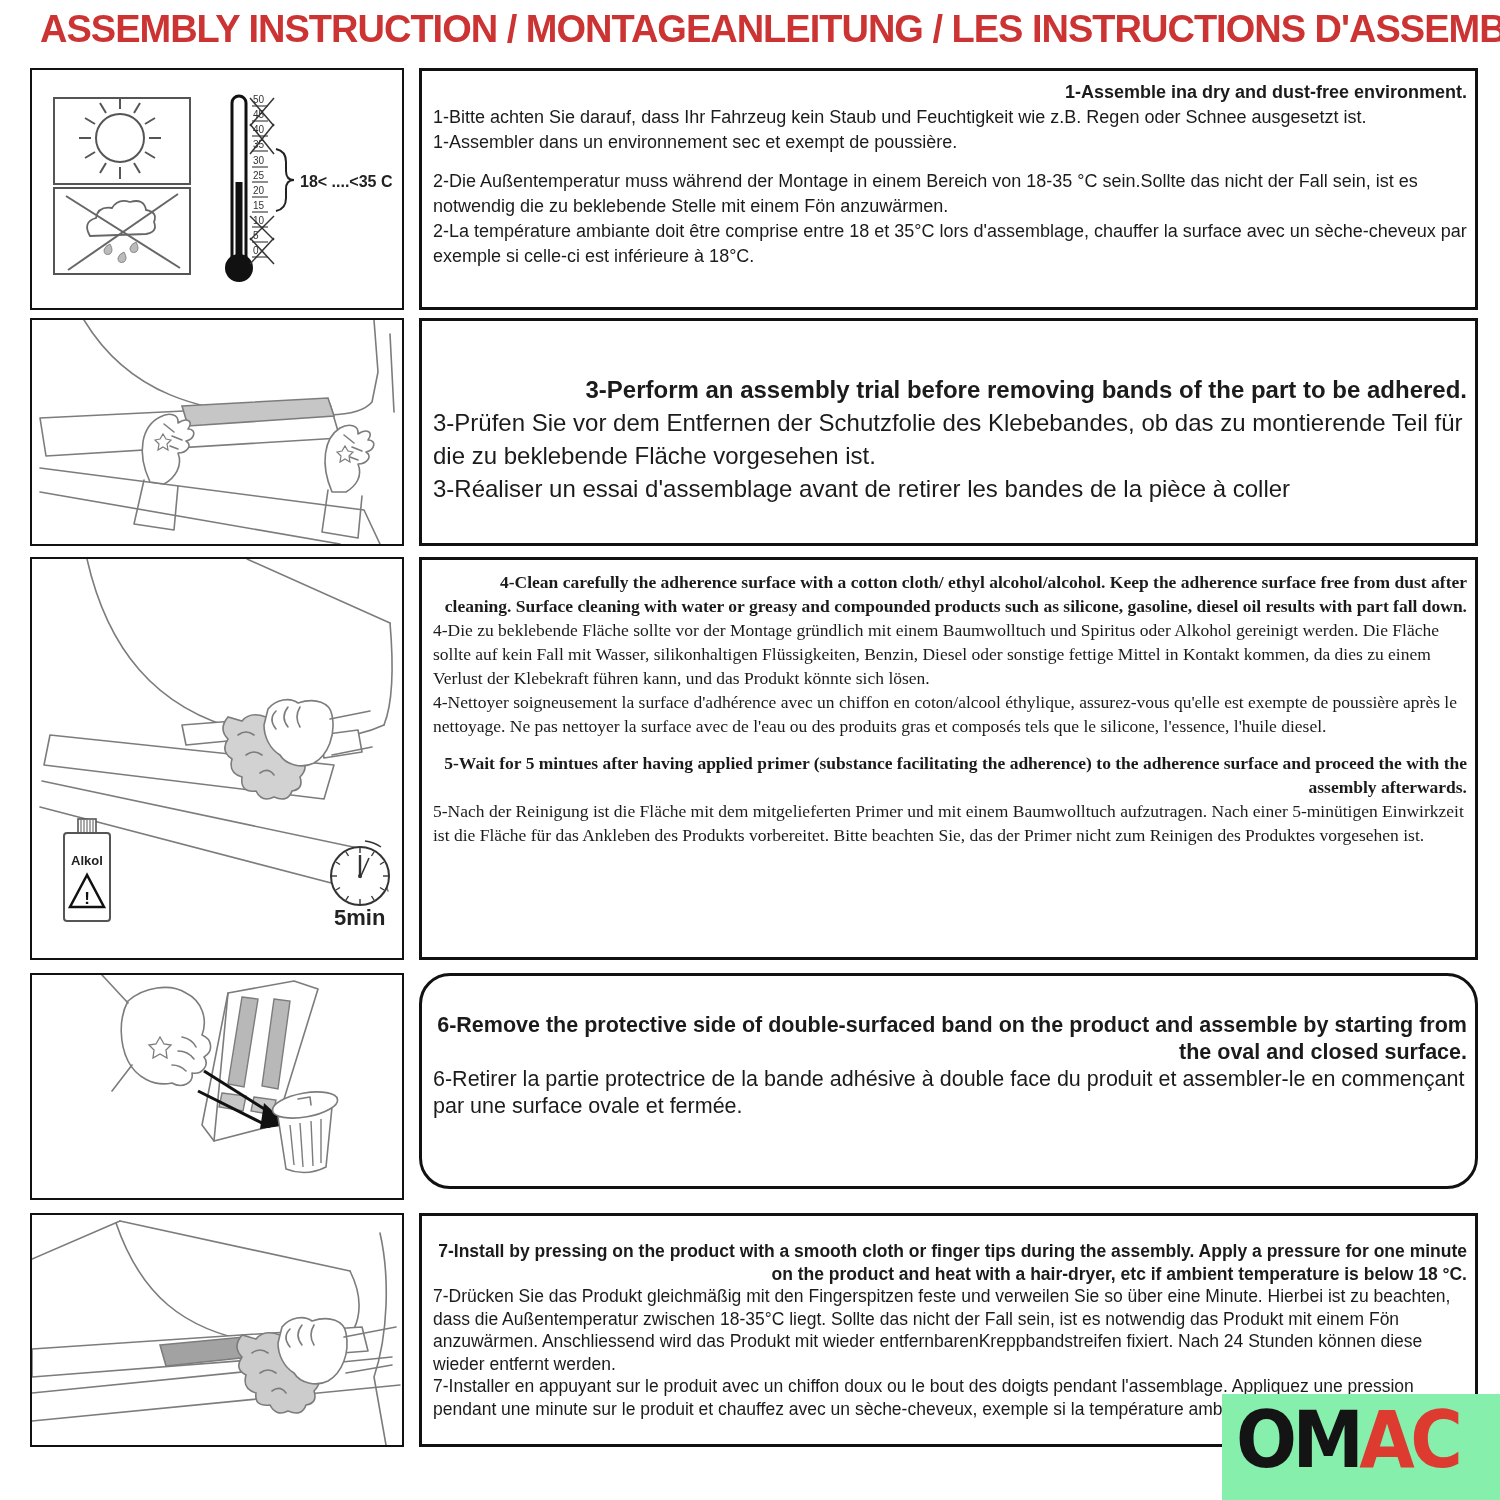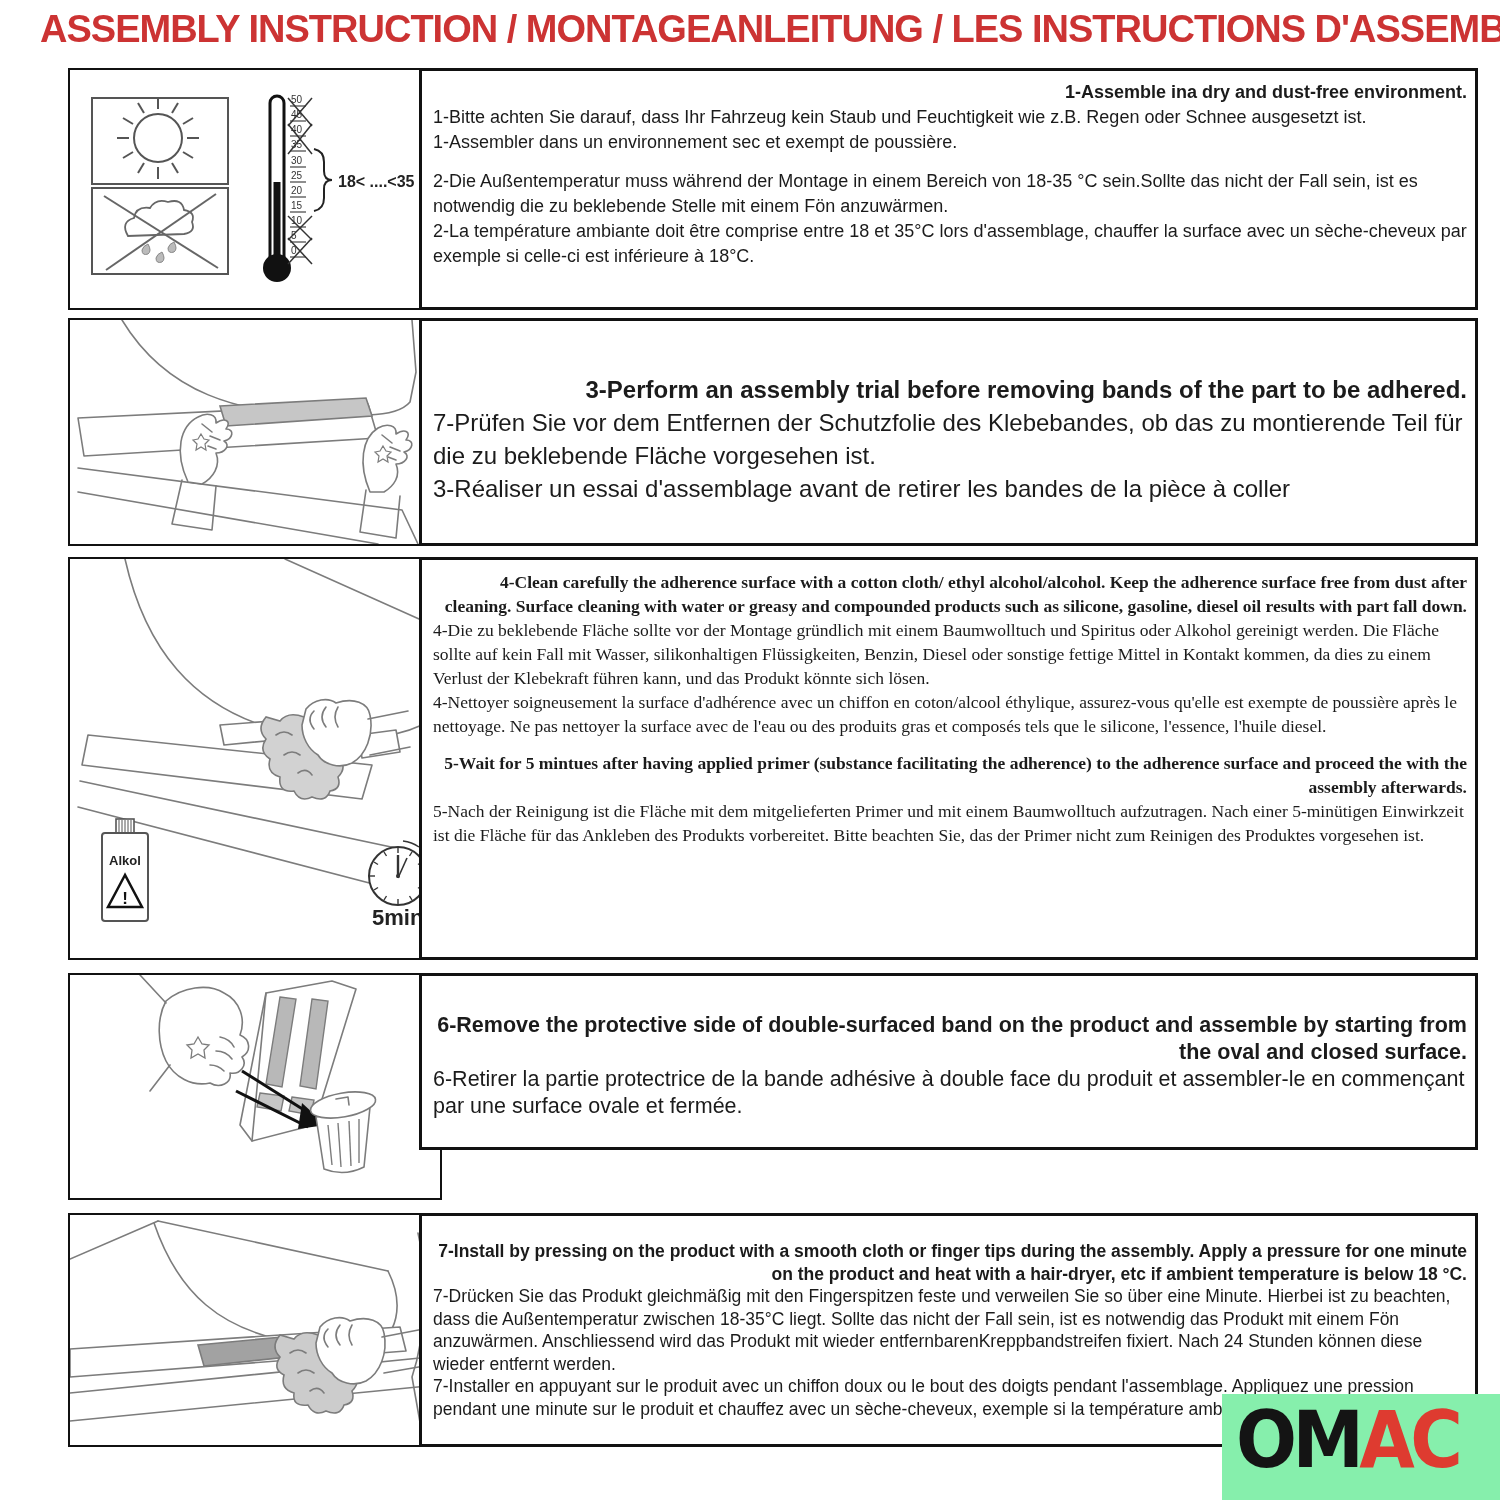--- a/index.html
+++ b/index.html
@@ -1,18 +1,18 @@
 <!DOCTYPE html>
 <html><head>
 <meta charset="utf-8">
 <style>
   html,body{margin:0;padding:0;background:#ffffff;}
   body{width:1500px;height:1500px;position:relative;font-family:"Liberation Sans",sans-serif;color:#1b1b1b;overflow:hidden;}
   .page-title{position:absolute;left:40px;top:8px;font-size:38px;font-weight:bold;letter-spacing:-1px;color:#cc3333;white-space:nowrap;}
-  .imgbox{position:absolute;left:30px;width:374px;border:2px solid #111;background:#fff;box-sizing:border-box;margin-left:38px;}
+  .imgbox{position:absolute;left:30px;width:374px;border:2px solid #111;background:#fff;box-sizing:border-box;}
   .imgbox svg{display:block;}
   .textbox{position:absolute;left:419px;width:1059px;border:3px solid #111;background:#fff;box-sizing:border-box;overflow:hidden;}
   .textbox p{margin:0;}
   .b{font-weight:bold;text-align:right;}
   .tb1{padding:9px 8px 0 11px;font-size:18px;line-height:25px;}
   .tb2{padding:52px 8px 0 11px;font-size:24px;line-height:33px;}
   .tb3{padding:10px 8px 0 11px;font-size:17.5px;line-height:24px;font-family:Liberation Serif, serif;}
   .tb4{padding:36px 8px 0 11px;font-size:21.5px;line-height:27px;}
   .tb5{padding:24px 8px 0 11px;font-size:17.5px;line-height:22.5px;}
   .gap14{height:14px;}
@@ -130,21 +130,21 @@
     <g>
       <path class="artw" d="M300,172 C288,144 292,118 308,108 C317,103 327,105 326,114 C335,108 342,112 336,120 C345,120 343,130 334,132 C341,136 335,144 326,144 C331,156 324,166 314,172 Z"></path>
       <path class="art" d="M312,115 L322,123 M320,127 L330,131 M318,137 L326,140"></path>
       <path d="M313,126 l3,5 5,1 -4,4 1,6 -5,-3 -5,3 1,-6 -4,-4 5,-1 Z" fill="none" stroke="#7c7c7c" stroke-width="1.2"></path>
       <path class="art" d="M296,170 L290,212 L326,218 L330,176"></path>
     </g>
   </svg>
 </div>
 <div class="textbox tb2" style="top:318px;height:228px;">
   <p class="b">3-Perform an assembly trial before removing bands of the part to be adhered.</p>
-  <p>7-Prüfen Sie vor dem Entfernen der Schutzfolie des Klebebandes, ob das zu montierende Teil für die zu beklebende Fläche vorgesehen ist.</p>
+  <p>3-Prüfen Sie vor dem Entfernen der Schutzfolie des Klebebandes, ob das zu montierende Teil für die zu beklebende Fläche vorgesehen ist.</p>
   <p>3-Réaliser un essai d'assemblage avant de retirer les bandes de la pièce à coller</p>
 </div>
 
 <div class="imgbox" style="top:557px;height:403px;">
   <svg width="370" height="399" viewBox="0 0 370 399">
     <path class="art" d="M55,0 C75,88 122,150 212,172 C272,186 322,180 352,166"></path>
     <path class="art" d="M215,0 L358,64"></path>
     <path class="art" d="M352,166 C360,146 362,110 358,64"></path>
     <polygon class="artw" points="18,176 302,206 292,240 12,206"></polygon>
     <polygon class="artw" points="150,166 202,162 206,181 154,186"></polygon>
@@ -235,21 +235,21 @@
           <line x1="-14" y1="22" x2="-10" y2="62"></line>
           <line x1="-4" y1="20" x2="-1" y2="64"></line>
           <line x1="7" y1="18" x2="9" y2="63"></line>
           <line x1="17" y1="16" x2="17" y2="60"></line>
         </g>
       <ellipse cx="1" cy="2" rx="33" ry="12" fill="#fff" stroke="#7c7c7c" stroke-width="1.6" transform="rotate(-10 1 2)"></ellipse>
       <path class="art" d="M-6,-4 L6,-6 L7,2"></path>
     </g>
   </svg>
 </div>
-<div class="textbox tb4" style="top:973px;height:177px;">
+<div class="textbox tb4" style="top:973px;height:216px;border-radius:31px;">
   <p class="b">6-Remove the protective side of double-surfaced band on the product and assemble by starting from the oval and closed surface.</p>
   <p>6-Retirer la partie protectrice de la bande adhésive à double face du produit et assembler-le en commençant par une surface ovale et fermée.</p>
 </div>
 
 <div class="imgbox" style="top:1213px;height:234px;">
   <svg width="370" height="230" viewBox="0 0 370 230">
     <path class="art" d="M0,44 L88,6"></path>
     <path class="art" d="M84,8 C108,78 150,116 228,128"></path>
     <path class="art" d="M88,6 L318,56"></path>
     <path class="art" d="M318,56 C334,88 330,122 296,138"></path>

